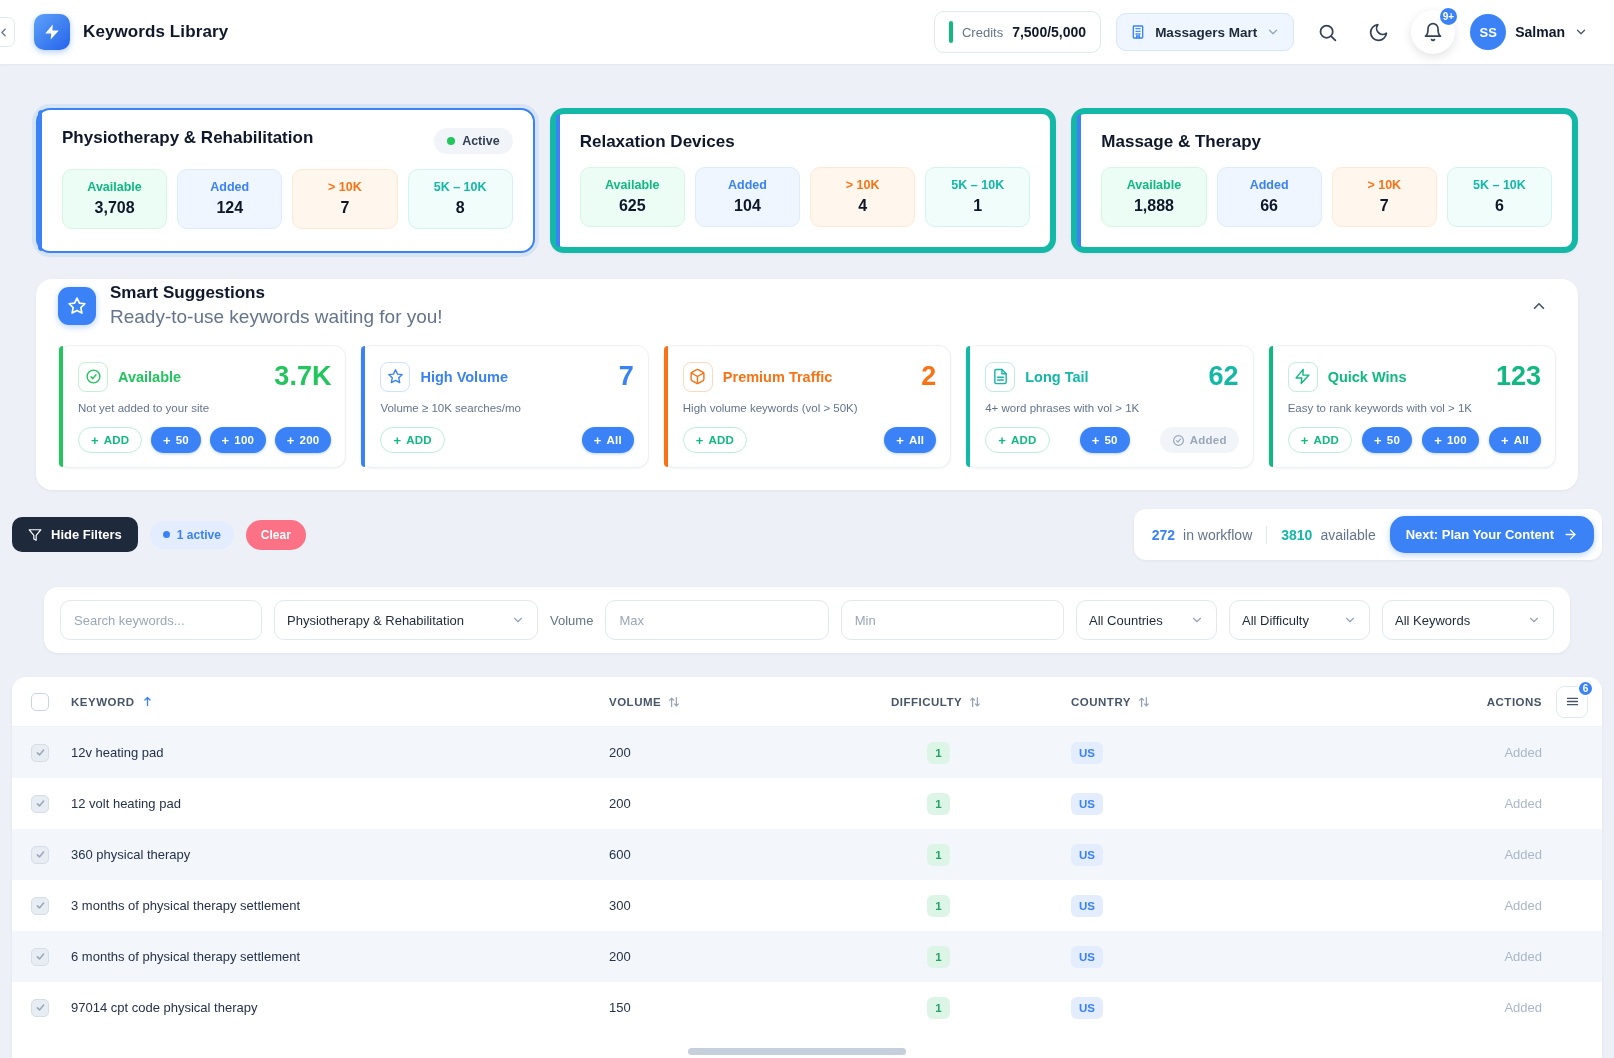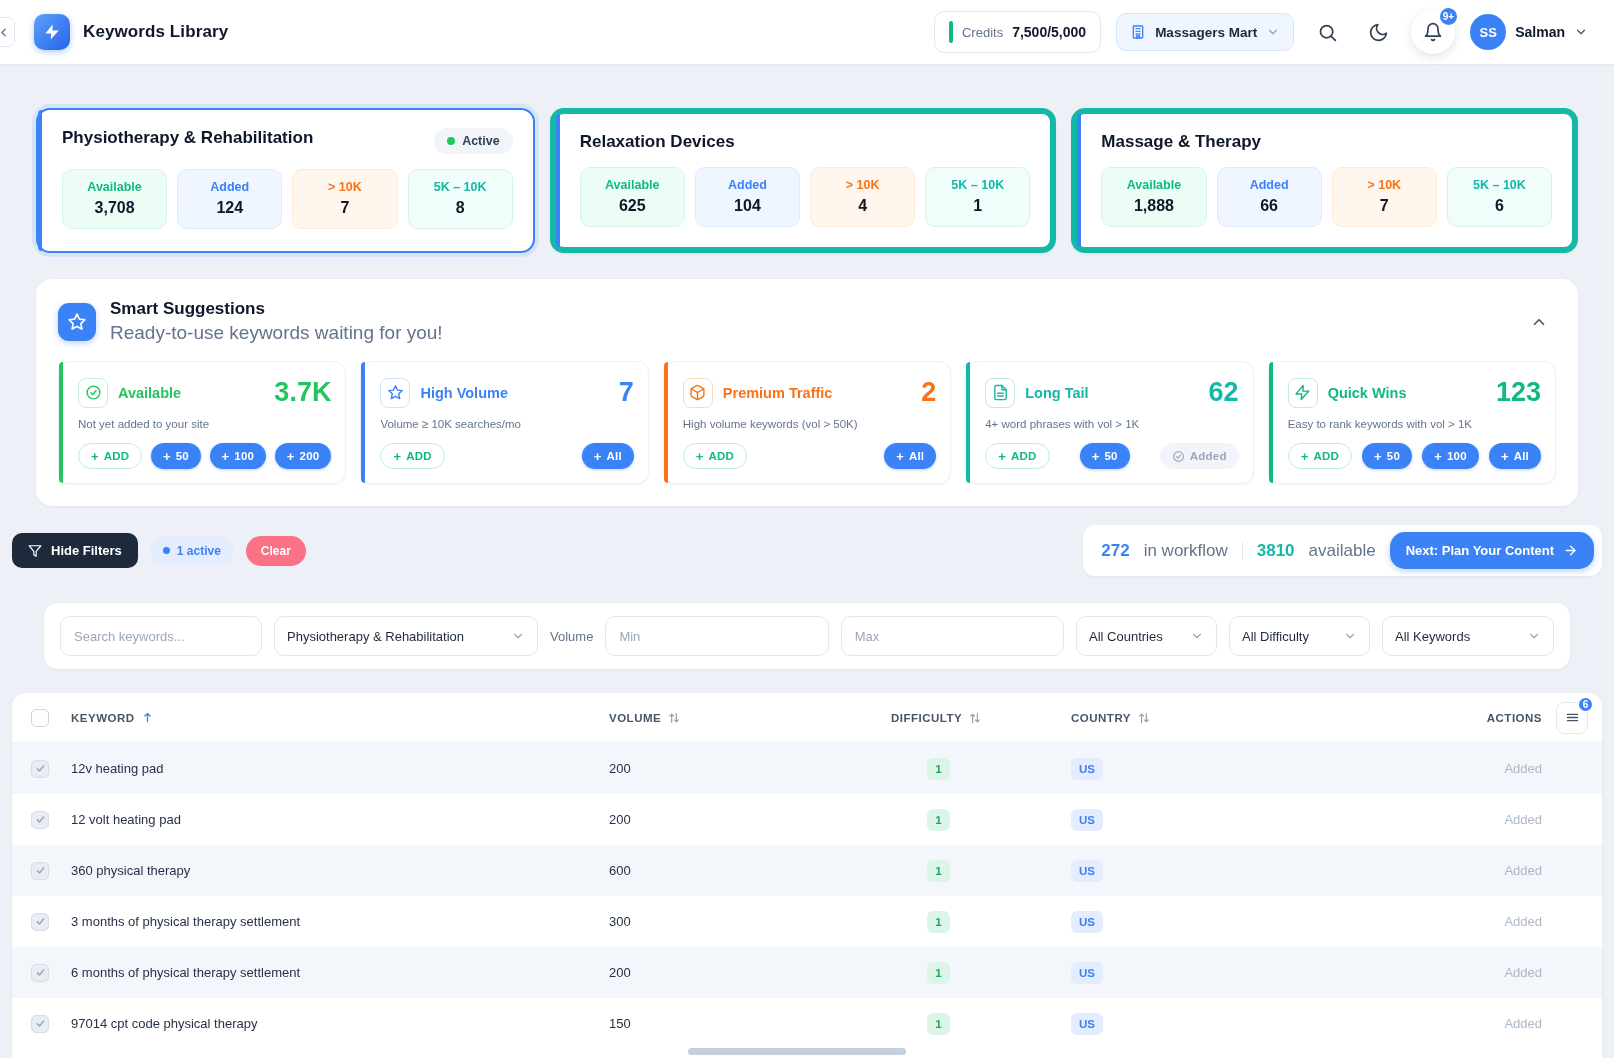--- a/index.html
+++ b/index.html
@@ -65,21 +65,21 @@
   .stat{flex:1; border-radius:10px; padding:10px 4px 11px; text-align:center;
     display:flex; flex-direction:column; gap:5px;}
   .stat-label{font-size:12.5px; font-weight:600;}
   .stat-value{font-size:16px; font-weight:700; color:#0f172a;}
   .stat.g{background:#ecfdf5; border:1px solid #d7f5e6;} .stat.g .stat-label{color:#10b981;}
   .stat.b{background:#eff6ff; border:1px solid #dcebfe;} .stat.b .stat-label{color:#3b82f6;}
   .stat.o{background:#fff7ed; border:1px solid #ffe9d4;} .stat.o .stat-label{color:#f97316;}
   .stat.t{background:#f0fdfa; border:1px solid #d3f4ee;} .stat.t .stat-label{color:#14b8a6;}
 
   
-  .smart{margin:26px 36px 0; background:#fff; border-radius:16px; padding:20px 22px 22px;
+  .smart{margin:26px 36px 0; background:#fff; border-radius:16px; padding:4px 22px 22px;
     box-shadow:0 1px 3px rgba(15,23,42,.06);}
   .smart-head{display:flex; align-items:center; gap:14px;}
   .smart-icon{width:38px; height:38px; border-radius:11px; background:var(--blue);
     display:grid; place-items:center; box-shadow:0 2px 6px rgba(59,130,246,.35);}
   .smart-title{font-size:17px; font-weight:700; color:#0f172a;}
   .smart-sub{font-size:19px; color:var(--gray); margin-top:3px;}
   .collapse-btn{margin-left:auto; background:none; border:none; color:#475569; cursor:pointer;
     width:34px; height:34px; display:grid; place-items:center;}
   .sug-row{display:flex; gap:14px; margin-top:17px;}
   .sug-card{flex:1; background:#fff; border:1px solid #edf1f7; border-radius:12px;
@@ -111,21 +111,21 @@
   .hide-filters{display:flex; align-items:center; gap:9px; background:#1e293b; color:#fff;
     border:none; border-radius:10px; padding:10px 16px; font-size:13px; font-weight:700;
     font-family:inherit; cursor:pointer;}
   .active-chip{display:flex; align-items:center; gap:7px; background:#e3edfd; color:#3b82f6;
     border-radius:999px; padding:7px 13px; font-size:12px; font-weight:600;}
   .active-chip .dot{width:7px; height:7px; border-radius:50%; background:#3b82f6;}
   .clear-chip{background:var(--red); color:#fff; border:none; border-radius:999px;
     padding:8px 15px; font-size:12px; font-weight:700; font-family:inherit; cursor:pointer;}
   .workflow-box{margin-left:auto; display:flex; align-items:center; gap:14px; background:#fff;
     border-radius:12px; padding:7px 8px 7px 18px; box-shadow:0 1px 3px rgba(15,23,42,.06);}
-  .wf-item{font-size:17px; color:var(--gray); display:flex; gap:14px; align-items:flex-start;}
+  .wf-item{font-size:14px; color:var(--gray); display:flex; gap:8px; align-items:flex-start;}
   .wf-count{font-weight:700; color:var(--blue);}
   .wf-count.teal{color:var(--teal);}
   .wf-divider{width:1px; height:18px; background:var(--border);}
   .next-btn{display:flex; align-items:center; gap:9px; background:var(--blue); color:#fff;
     border:none; border-radius:15px; padding:11px 16px; font-size:13px; font-weight:700;
     font-family:inherit; cursor:pointer; box-shadow:0 2px 6px rgba(59,130,246,.35);}
 
   
   .search-bar{margin:27px 44px 0; background:#fff; border-radius:14px; padding:13px 16px;
     display:flex; align-items:center; gap:12px; box-shadow:0 1px 3px rgba(15,23,42,.06);}
@@ -517,22 +517,22 @@
 
 <div class="search-bar">
   <input class="inp search-input" placeholder="Search keywords..." style="">
   <div class="sel sel-project">
     <span>Physiotherapy &amp; Rehabilitation</span>
     <svg class="i chev" width="14" height="14" viewBox="0 0 24 24" fill="none" stroke="currentColor" stroke-width="2" stroke-linecap="round" stroke-linejoin="round">
         <polyline points="6 9 12 15 18 9"></polyline>
       </svg>
   </div>
   <span class="vol-label">Volume</span>
+  <input class="inp num-input" placeholder="Max" style="">
   <input class="inp num-input" placeholder="Min" style="">
-  <input class="inp num-input" placeholder="Max" style="">
   <div class="sel sel-sm">
     <span>All Countries</span>
     <svg class="i chev" width="14" height="14" viewBox="0 0 24 24" fill="none" stroke="currentColor" stroke-width="2" stroke-linecap="round" stroke-linejoin="round">
         <polyline points="6 9 12 15 18 9"></polyline>
       </svg>
   </div>
   <div class="sel sel-sm">
     <span>All Difficulty</span>
     <svg class="i chev" width="14" height="14" viewBox="0 0 24 24" fill="none" stroke="currentColor" stroke-width="2" stroke-linecap="round" stroke-linejoin="round">
         <polyline points="6 9 12 15 18 9"></polyline>

